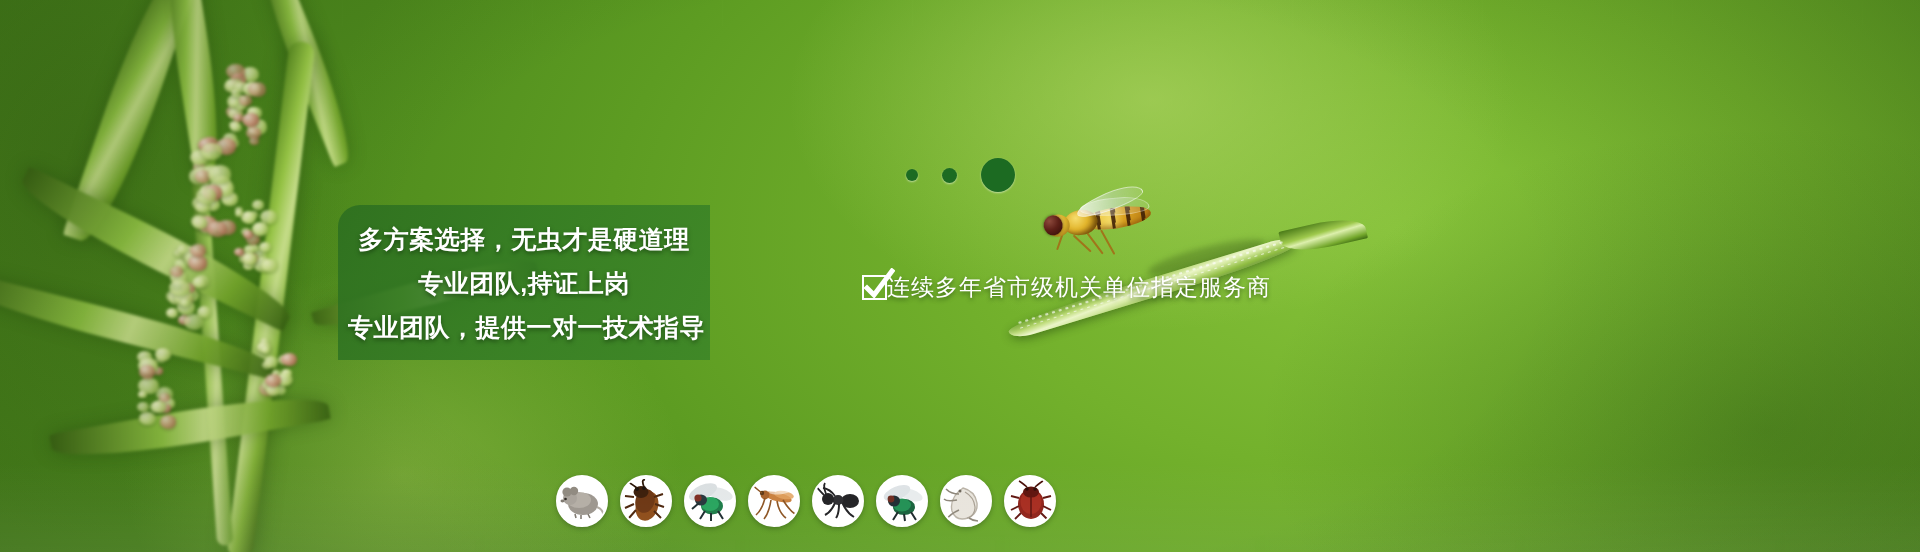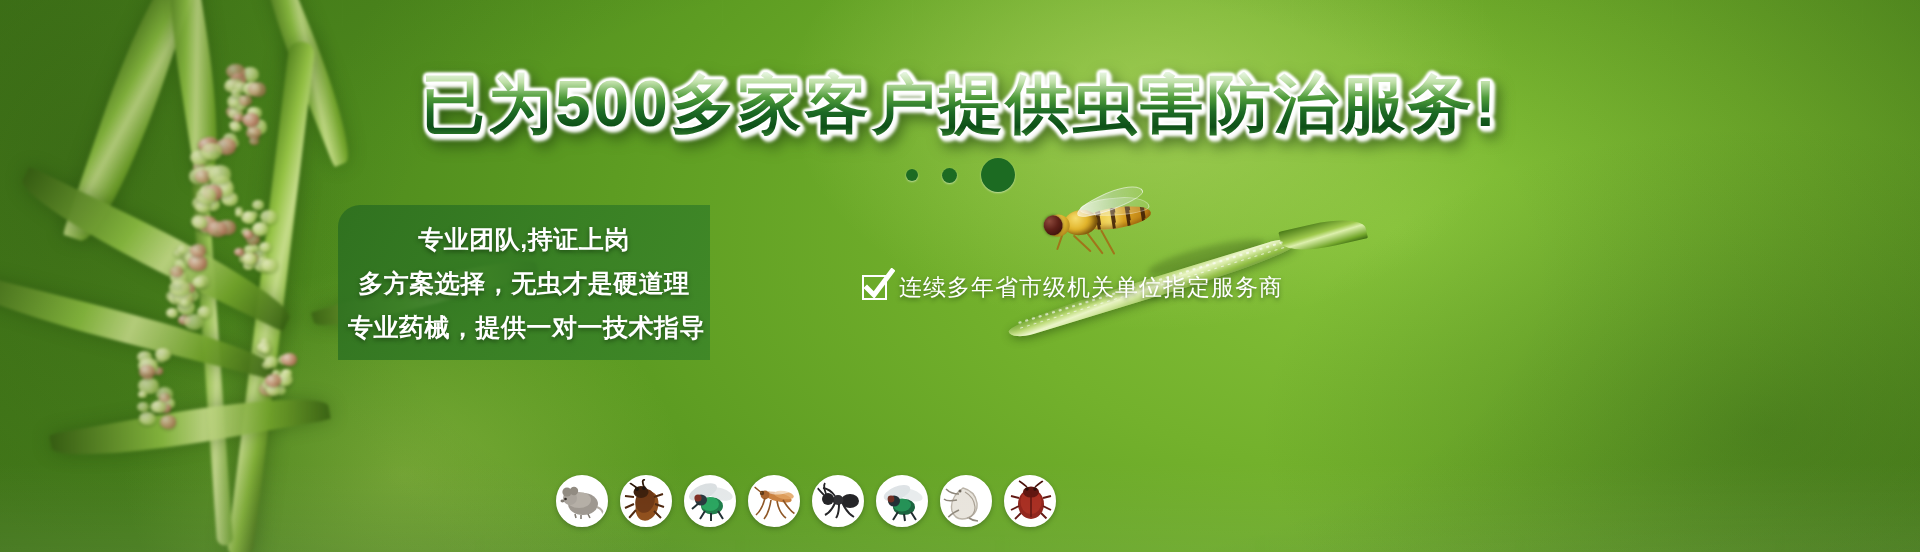--- a/index.html
+++ b/index.html
@@ -273,21 +273,20 @@
   .checklist {
     position: absolute;
     left: 862px; top: 272px;
     display: flex;
     flex-direction: column;
     gap: 20px;
   }
   .check-row {
     display: flex;
     align-items: center;
-    gap: 12px;
   }
   .check-box {
     position: relative;
     width: 25px; height: 25px;
     border: 2px solid #ffffff;
     flex: 0 0 auto;
   }
   .check-box svg { position: absolute; left: -3px; top: -9px; }
   .check-text {
     color: #ffffff;
@@ -504,32 +503,31 @@
     <div class="hf-abdomen"></div>
     <div class="hf-thorax"></div>
     <div class="hf-head"></div>
     <div class="hf-eye"></div>
     <div class="hf-wing w1"></div>
     <div class="hf-wing w2"></div>
   </div>
 
   <div class="bg-vignette"></div>
 
-  <div class="headline">已为500多家客户提供虫害防治服务!</div>
 
   <div class="dots">
     <span class="dot s"></span>
     <span class="dot m"></span>
     <span class="dot l"></span>
   </div>
 
   <div class="panel">
+    <div class="panel-line l2">多方案选择，无虫才是硬道理</div>
     <div class="panel-line l1">专业团队,持证上岗</div>
-    <div class="panel-line l2">多方案选择，无虫才是硬道理</div>
-    <div class="panel-line l3">专业药械，提供一对一技术指导</div>
+    <div class="panel-line l3">专业团队，提供一对一技术指导</div>
   </div>
 
   <div class="checklist">
     <div class="check-row">
       <span class="check-box">
         <svg width="34" height="34" viewBox="0 0 34 34">
           <path d="M6 20 L13 27 L31 3" fill="none" stroke="#ffffff" stroke-width="5" stroke-linecap="square" stroke-linejoin="miter"></path>
         </svg>
       </span>
       <span class="check-text">连续多年省市级机关单位指定服务商</span>

